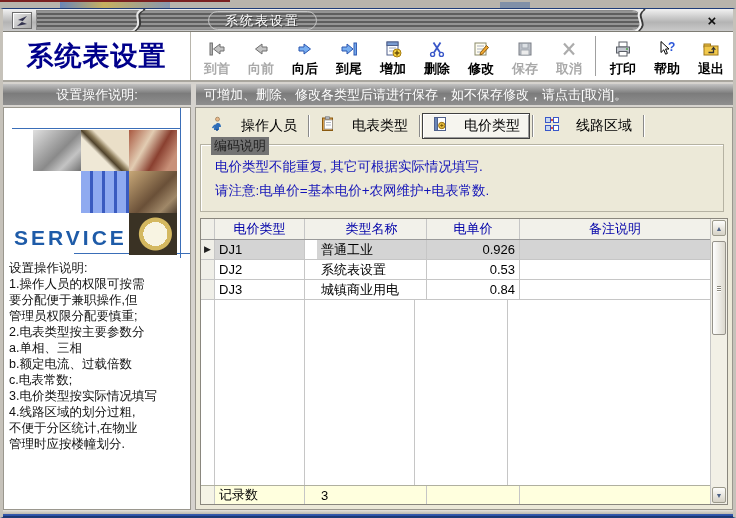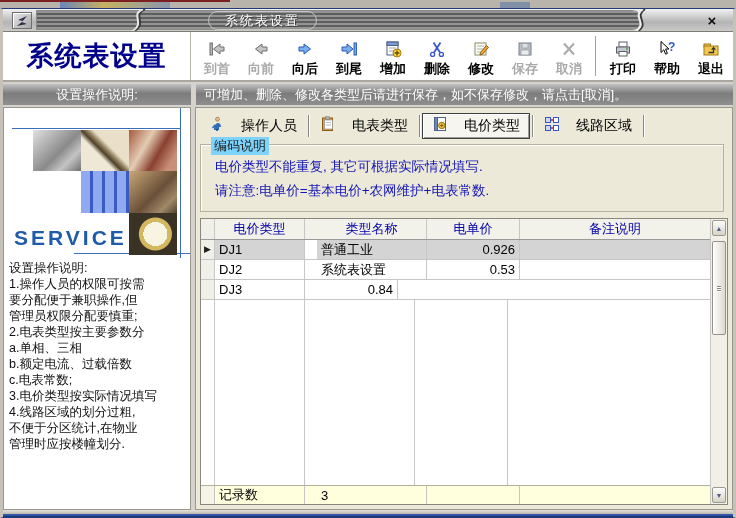--- a/index.html
+++ b/index.html
@@ -78,21 +78,21 @@
 
   
   .main { flex:1; background:#ECE9D8; border:1px solid #9A978E; display:flex; flex-direction:column; min-width:0; }
 
   .tabs { height:32px; display:flex; align-items:center; padding:3px 0 0 4px; }
   .tab { display:flex; align-items:center; gap:16px; padding:0 9px; height:26px; font-size:14px; color:#000; cursor:default; }
   .tab.selected { background:#F6F5EF; border:1px solid #404040; box-shadow:inset 1px 1px 0 #FFFFFF, inset -1px -1px 0 #9A9A9A; }
   .tabsep { width:1px; height:22px; background:#8A8A8A; box-shadow:1px 0 0 #fff; margin:0 2px; }
 
   .codebox { margin:4px 8px 0 4px; height:68px; border:1px solid #B5B2A2; box-shadow:inset 1px 1px 0 #fff; position:relative; padding:10px 0 0 14px; }
-  .codebox .legend { position:absolute; left:10px; top:-8px; background:#7dd3fc; padding:0 3px; font-size:13px; color:#202020; }
+  .codebox .legend { position:absolute; left:10px; top:-8px; background:#737373; padding:0 3px; font-size:13px; color:#202020; }
   .codebox .bline { color:#1414B8; font-size:13.5px; line-height:24px; white-space:nowrap; }
 
   
   .grid { flex:1; margin:6px 4px 4px 4px; background:#FFFFFF; border:1px solid #8A877E; position:relative; display:flex; flex-direction:column; overflow:hidden; }
   .g-content { flex:1; display:flex; flex-direction:column; margin-right:17px; min-height:0; }
   .trow { display:flex; height:20px; flex:none; }
   .trow.thead { height:21px; background:#F2F1EA; border-bottom:1px solid #9A9A9A; }
   .cell { border-right:1px solid #C6C6C6; font-size:13px; display:flex; align-items:center; padding:0 4px; overflow:hidden; white-space:nowrap; }
   .thead .cell { justify-content:center; color:#0000A8; padding:0; }
   .cell.sel { width:14px; padding:0; background:#F0EFE8; justify-content:center; }
@@ -417,20 +417,21 @@
               <div class="cell sel"></div>
               <div class="cell c1">DJ2</div>
               <div class="cell c2">系统表设置</div>
               <div class="cell c3">0.53</div>
               <div class="cell c4"></div>
             </div>
 
             <div class="trow data">
               <div class="cell sel"></div>
               <div class="cell c1">DJ3</div>
+              <div class="cell c2">城镇商业用电</div>
               <div class="cell c3">0.84</div>
               <div class="cell c4"></div>
             </div>
 
             <div class="filler">
               <div class="vl" style="left:13px"></div>
               <div class="vl" style="left:103px"></div>
               <div class="vl" style="left:213px"></div>
               <div class="vl" style="left:306px"></div>
             </div>

